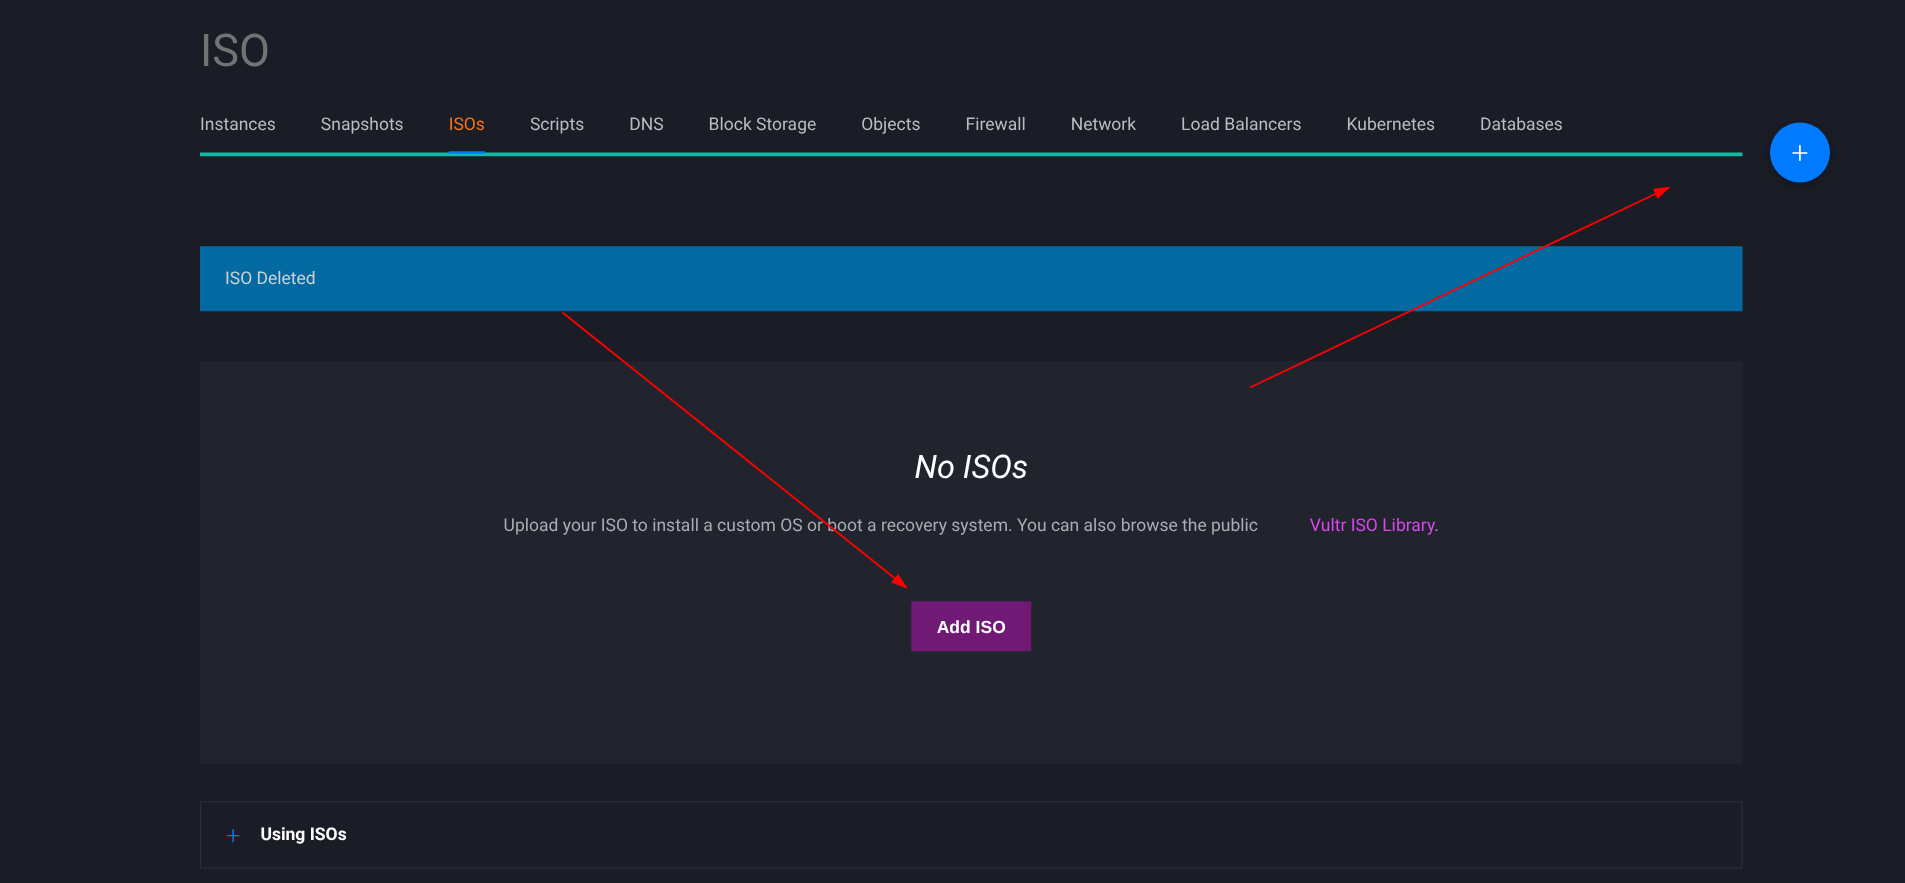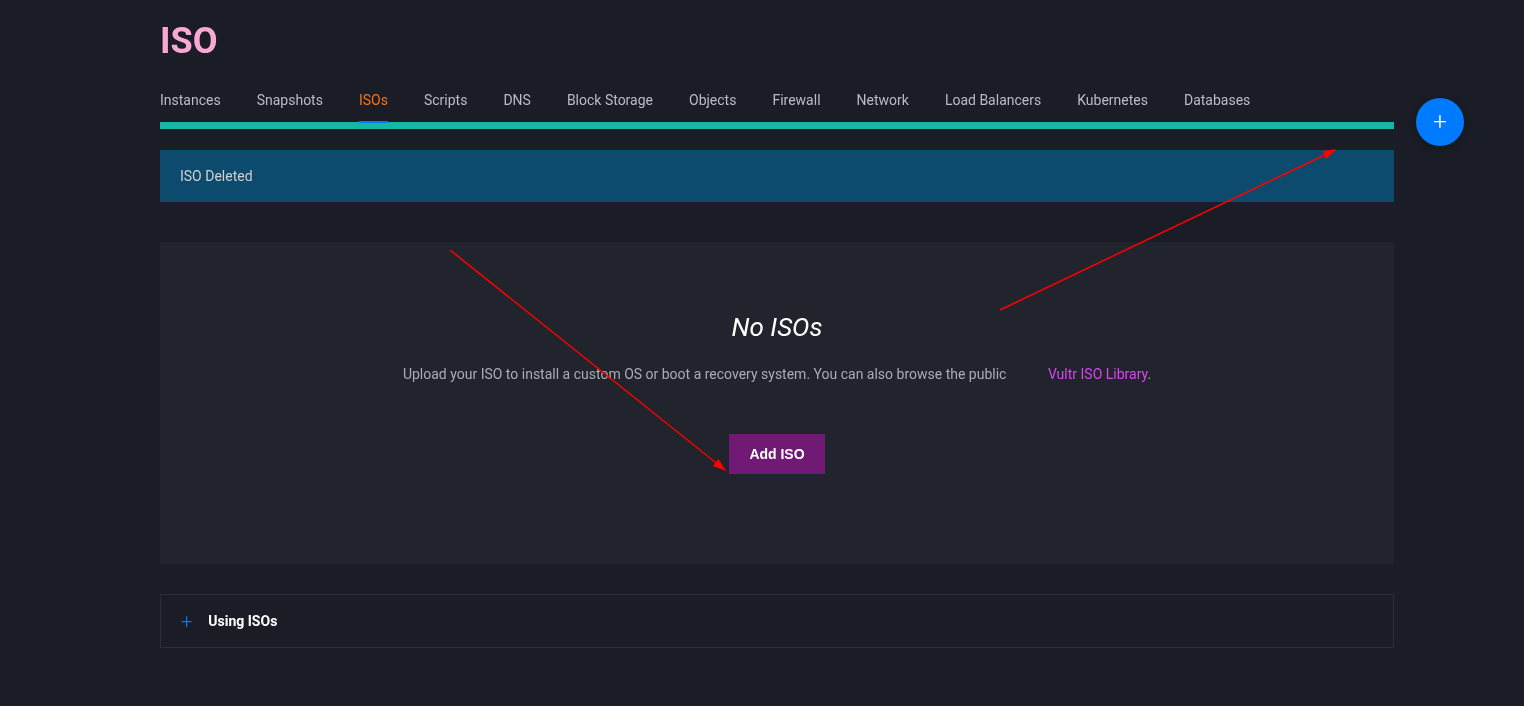--- a/index.html
+++ b/index.html
@@ -14,28 +14,28 @@
       width: 1524px;
       height: 706px;
       overflow: hidden;
     }
     .container {
       padding-left: 160px;
       padding-right: 130px;
     }
     .page-title {
       font-size: 36px;
-      font-weight: 700;
-      color: #f9a8d4;
+      font-weight: 400;
+      color: #737373;
       padding-top: 20px;
       padding-bottom: 30px;
     }
     .tabs-wrapper {
       position: relative;
-      border-bottom: 7px solid #14b8a6;
+      border-bottom: 3px solid #14b8a6;
     }
     .tabs {
       display: flex;
       gap: 36px;
       align-items: center;
     }
     .tab {
       color: #b8bcc4;
       font-size: 14px;
       padding-bottom: 14px;
@@ -68,23 +68,23 @@
       cursor: pointer;
       box-shadow: 0 2px 8px rgba(0,0,0,0.3);
     }
     .fab-icon {
       color: #ffffff;
       font-size: 24px;
       font-weight: 300;
       line-height: 1;
     }
     .notification-banner {
-      background: #0c4a6e;
+      background: #0369a1;
       padding: 18px 20px;
-      margin-top: 21px;
+      margin-top: 72px;
       color: #d0d0d0;
       font-size: 14px;
     }
     .empty-panel {
       background: #21242d;
       margin-top: 40px;
       padding: 70px 40px 90px 40px;
       text-align: center;
     }
     .empty-heading {

